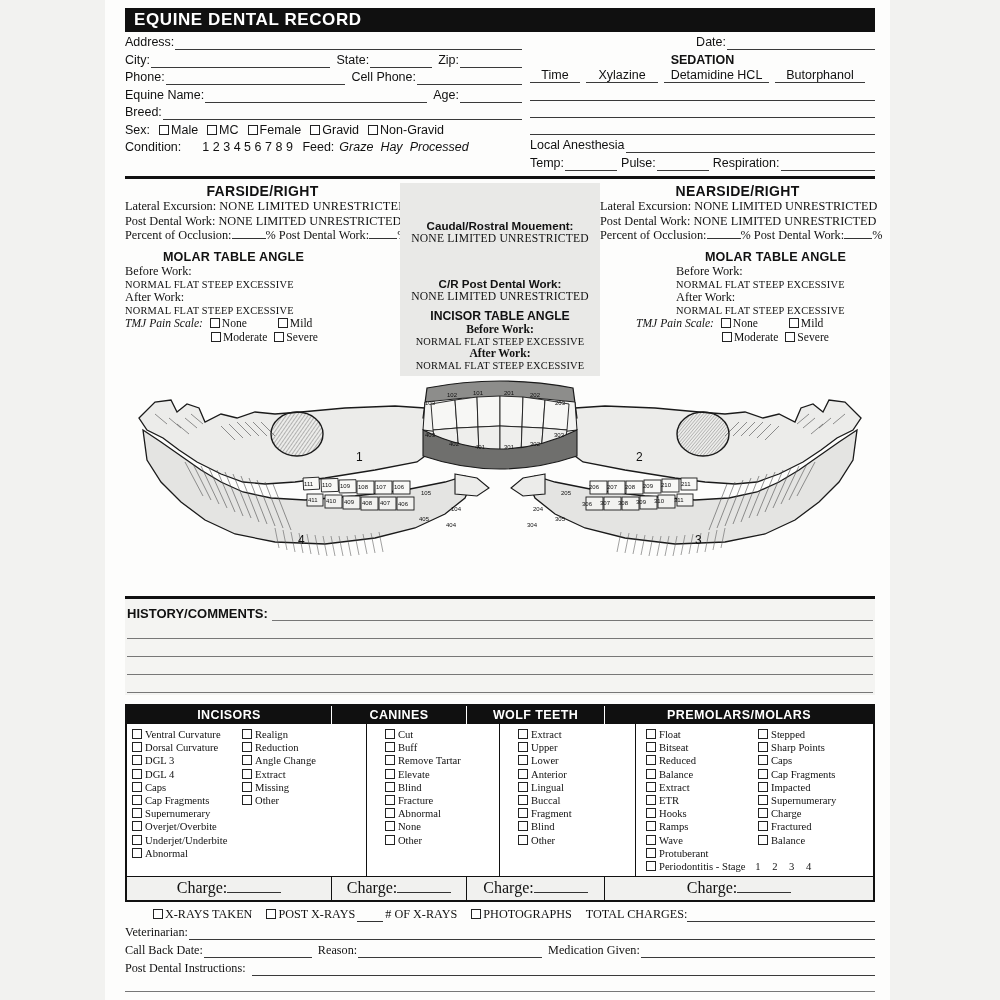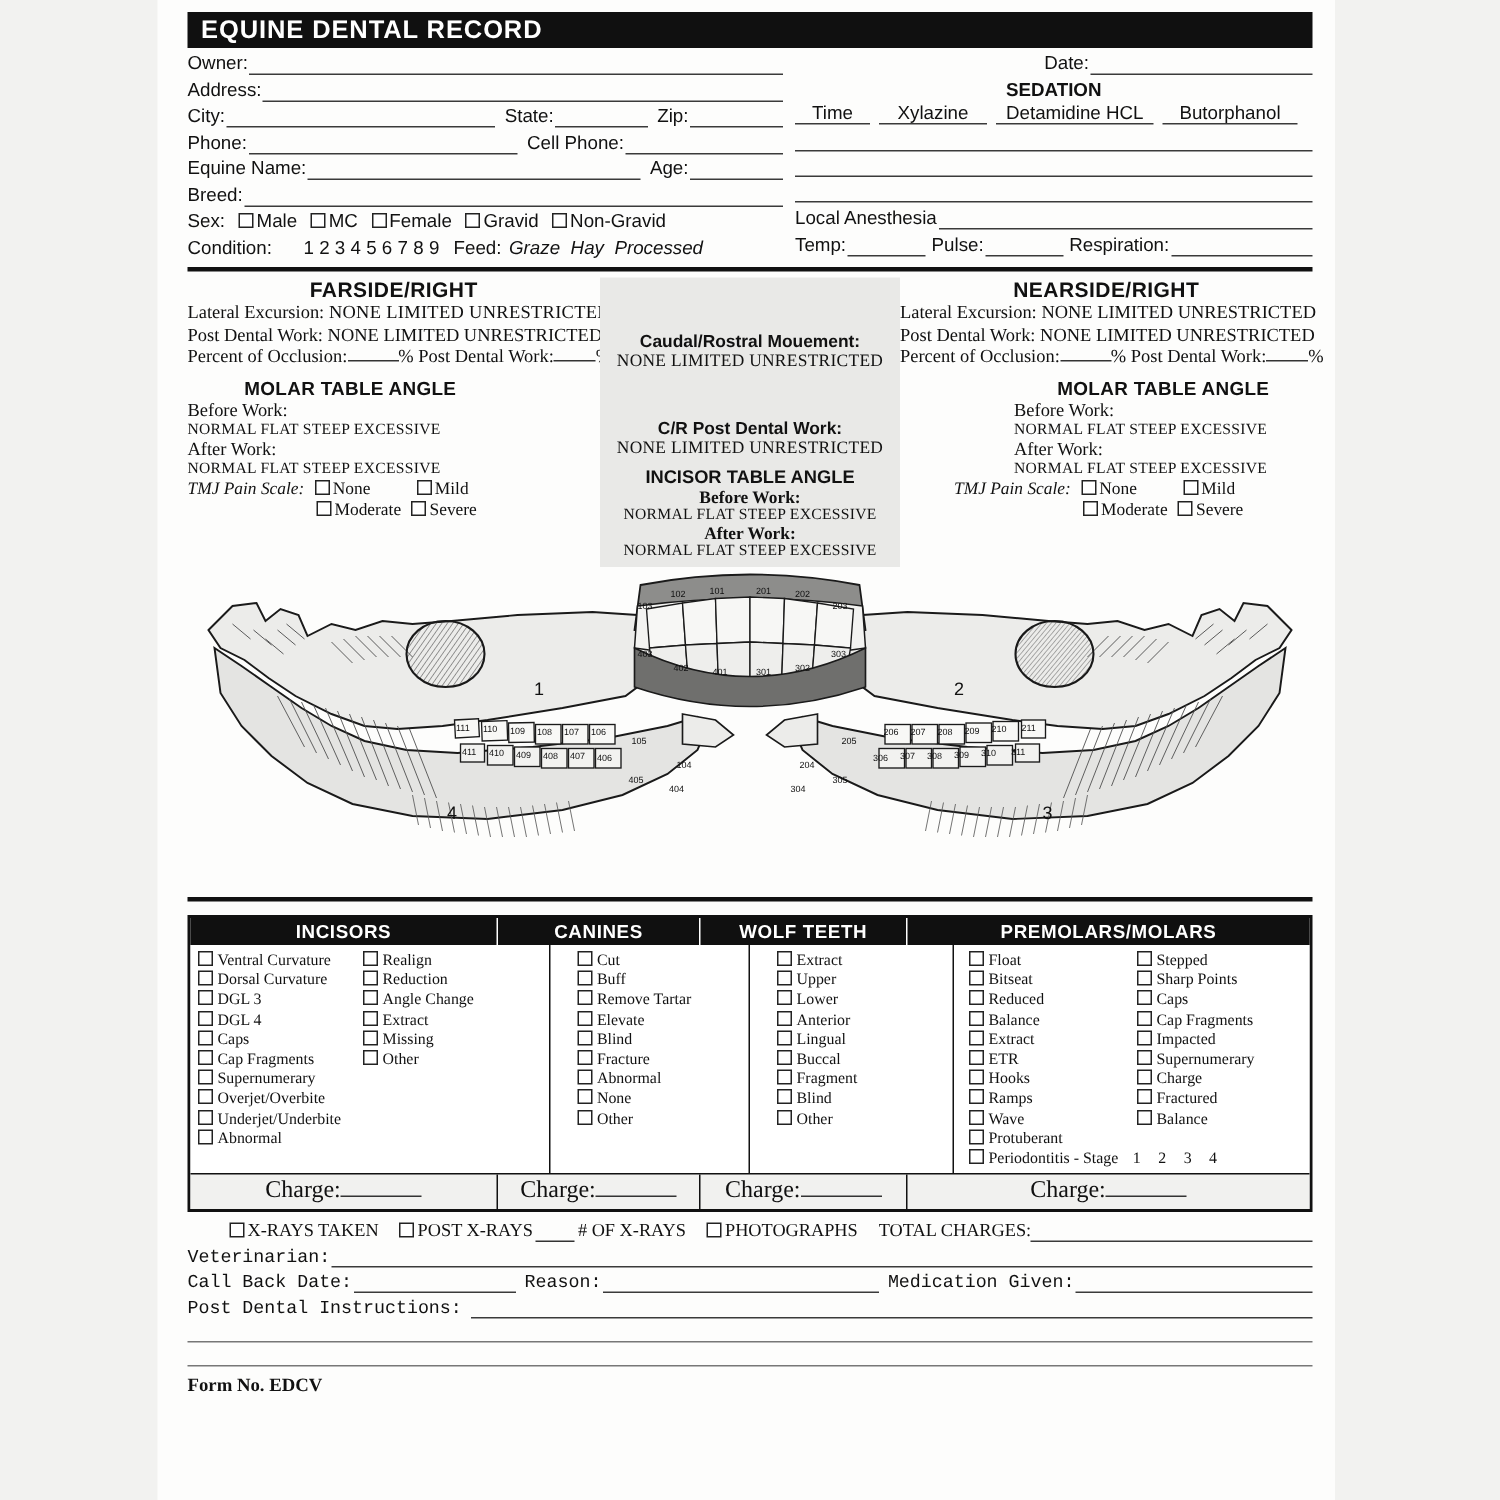--- a/index.html
+++ b/index.html
@@ -87,40 +87,36 @@
   .chargerow{display:flex;border-top:1px solid #111;background:#f1f1ef;}
   .chargecell{border-right:1px solid #111;box-sizing:border-box;text-align:center;
               font-family:"Liberation Serif",serif;font-size:16px;padding:2px 0 3px 0;}
   .chargecell:last-child{border-right:none;}
   .chargecell .u{display:inline-block;border-bottom:1px solid #333;width:54px;}
   
   .xrow{display:flex;align-items:flex-end;font-family:"Liberation Serif",serif;font-size:12.2px;
         margin-top:5px;padding-left:28px;}
   .xrow .sp{display:inline-block;width:14px;}
   .xrow .u{display:inline-block;border-bottom:1px solid #333;width:26px;margin:0 2px;}
-  .footrow{display:flex;align-items:flex-end;font-family:Liberation Mono, monospace;font-size:12.2px;margin-top:3px;}
+  .footrow{display:flex;align-items:flex-end;font-family:Liberation Serif, serif;font-size:12.2px;margin-top:3px;}
   .footrow .ln{border-bottom:1px solid #3a3a3a;height:12px;}
   .formno{font-family:"Liberation Serif",serif;font-weight:bold;font-size:12.5px;margin-top:5px;}
   .blanktail{border-bottom:1px solid #777;height:15px;}
 </style>
 </head>
 <body>
 
 <div class="page">
 <div class="sheet">
 
   <div class="titlebar">EQUINE DENTAL RECORD</div>
 
   <div class="toparea">
 
     <div class="topleft sans">
-      <div class="row">
-        <span class="lbl">Owner:</span>
-        <span class="ln"></span>
-      </div>
       <div class="row">
         <span class="lbl">Address:</span>
         <span class="ln"></span>
       </div>
       <div class="row">
         <span class="lbl">City:</span>
         <span class="ln"></span>
         <span class="lbl" style="margin-left:6px">State:</span>
         <span class="ln fix" style="width:62px"></span>
         <span class="lbl" style="margin-left:6px">Zip:</span>
@@ -443,20 +439,30 @@
     <span class="toothnum" style="left:457px;top:123px;">306</span>
     <span class="toothnum" style="left:475px;top:122px;">307</span>
     <span class="toothnum" style="left:493px;top:122px;">308</span>
     <span class="toothnum" style="left:511px;top:121px;">309</span>
     <span class="toothnum" style="left:529px;top:120px;">310</span>
     <span class="toothnum" style="left:549px;top:119px;">311</span>
   </div>
 
   <div class="hr-thick"></div>
 
+  <div class="histbox">
+    <div class="histfirst">
+      <span>HISTORY/COMMENTS:</span>
+      <span style="flex:1;border-bottom:1px solid #777;height:13px;margin-left:4px"></span>
+    </div>
+    <div class="histline"></div>
+    <div class="histline"></div>
+    <div class="histline"></div>
+    <div class="histline"></div>
+  </div>
 
   <div class="findtable">
     <div class="findhdr">
       <div style="width:205px">INCISORS</div>
       <div style="width:135px">CANINES</div>
       <div style="width:138px">WOLF TEETH</div>
       <div style="flex:1">PREMOLARS/MOLARS</div>
     </div>
 
     <div class="findbody">

